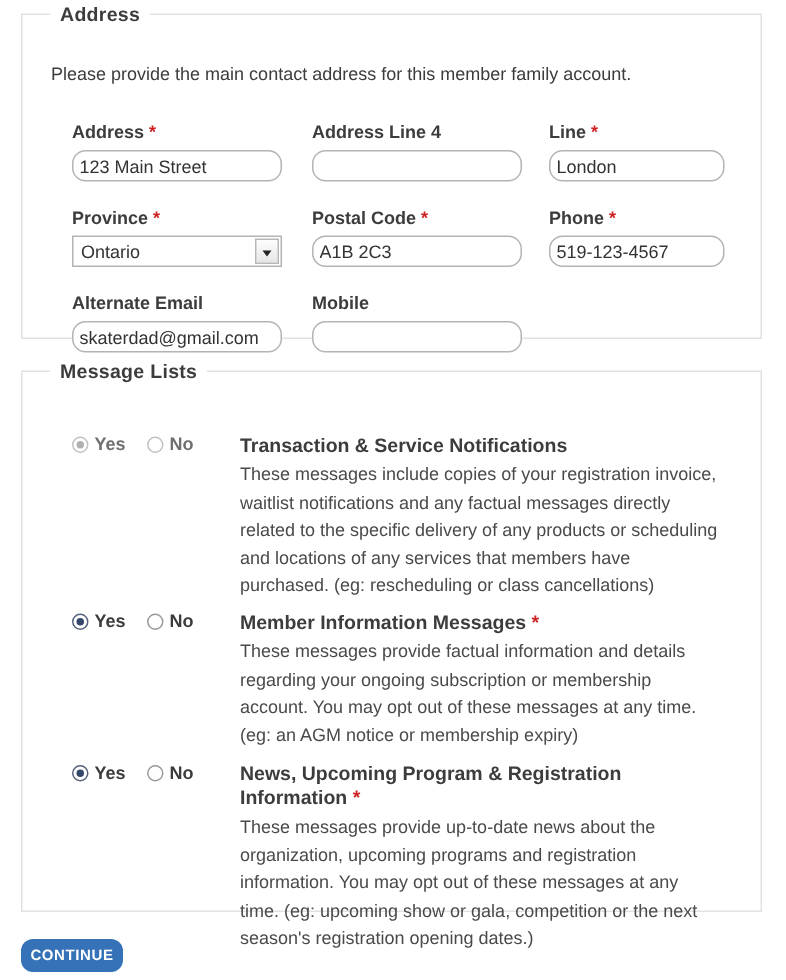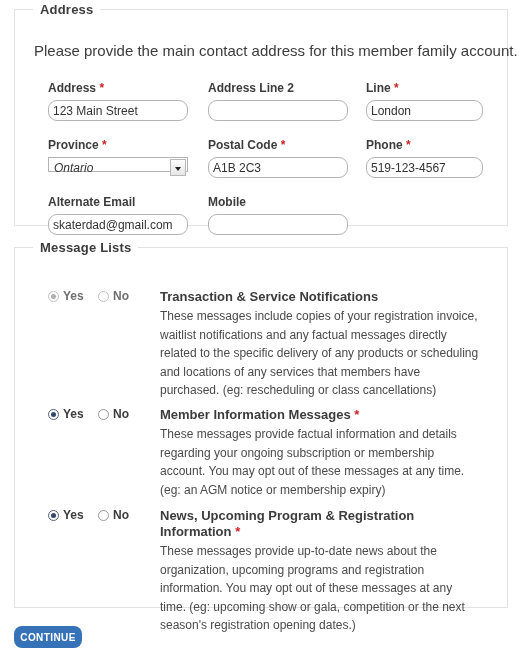--- a/index.html
+++ b/index.html
@@ -48,21 +48,21 @@
     left: 14px;
     top: 240px;
     width: 494px;
     height: 368px;
   }
 
   .intro {
     position: absolute;
     left: 19px;
     top: 25px;
-    font-size: 15px;
+    font-size: 12px;
     color: #3c3c3c;
     white-space: nowrap;
     text-align: right;
   }
 
   
   .field {
     position: absolute;
   }
   .field .lbl {
@@ -96,25 +96,24 @@
   .row1 { top: 64px; }
   .row2 { top: 121px; }
   .row3 { top: 178px; }
   .w140 { width: 140px; }
   .w141 { width: 117px; }
 
   
   .selwrap {
     position: relative;
     width: 140px;
-    height: 15px;
+    height: 21px;
     box-sizing: border-box;
     border: 1px solid #b4b4b4;
     background: #ffffff;
-    font-style: italic;
   }
   .selwrap .selval {
     position: absolute;
     left: 5px;
     top: 3px;
     font-size: 12px;
     color: #333333;
   }
   .selwrap .selbtn {
     position: absolute;
@@ -249,21 +248,21 @@
     <div class="field col1 row1">
       <span class="lbl">
         <span>Address</span>
         <span class="req">*</span>
       </span>
       <input class="txt w140" type="text" value="123 Main Street" style="">
     </div>
 
     <div class="field col2 row1">
       <span class="lbl">
-        <span>Address Line 2</span>
+        <span>Address Line 4</span>
         <span class="req"></span>
       </span>
       <input class="txt w140" type="text" value="" style="">
     </div>
 
     <div class="field col3 row1">
       <span class="lbl">
         <span>Line</span>
         <span class="req">*</span>
       </span>

